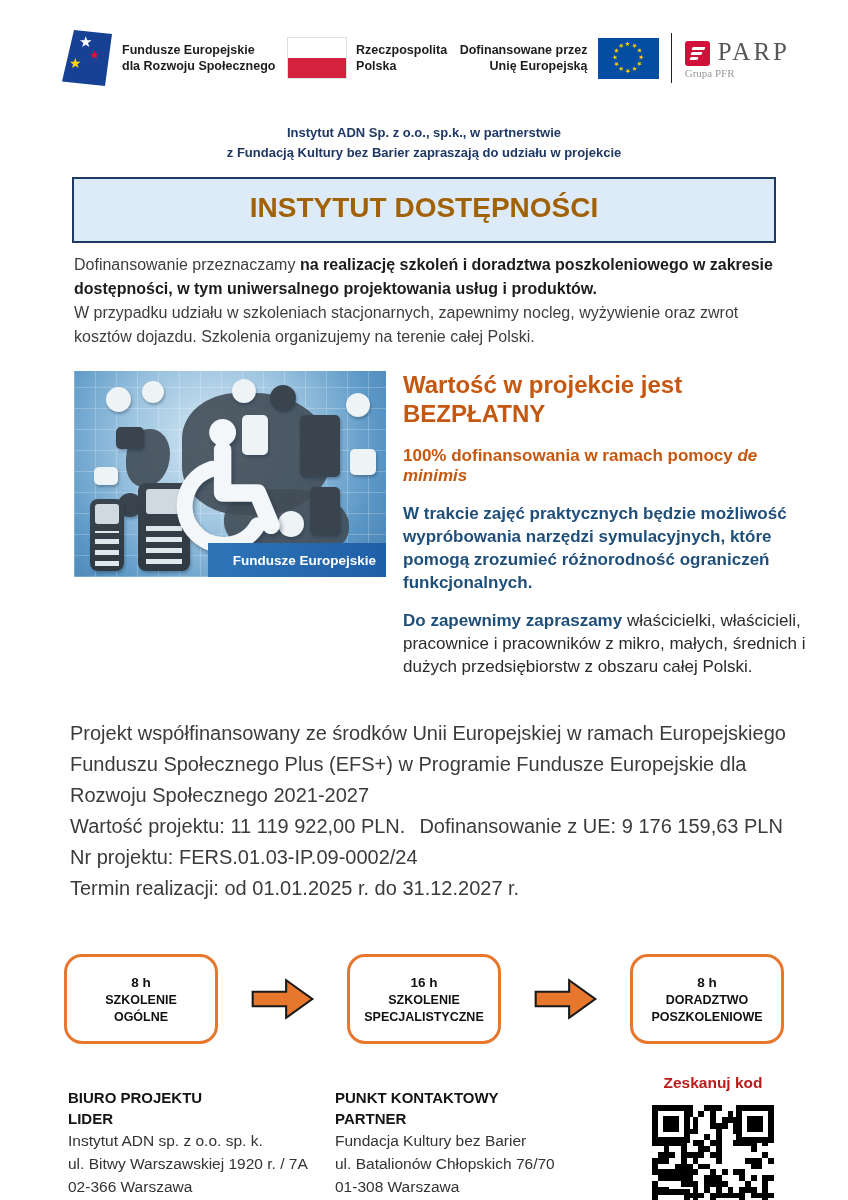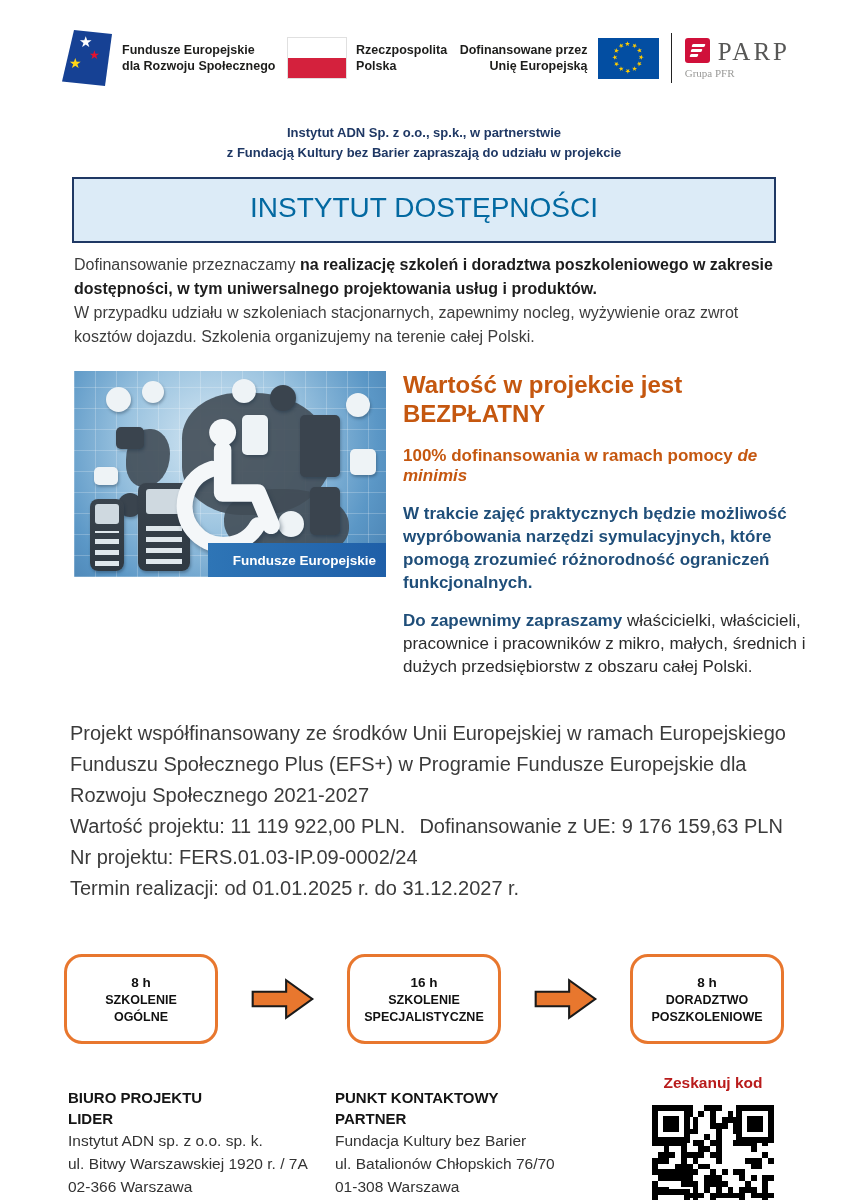--- a/index.html
+++ b/index.html
@@ -20,34 +20,34 @@
   .fe-flag .s3{color:#e8112d;left:27px;top:19px;font-size:12px;}
   .fe-flag .s1::before,.fe-flag .s2::before,.fe-flag .s3::before{content:"★";}
   .pl-flag{width:58px;height:40px;outline:1px solid #e0e0e0;display:flex;flex-direction:column;}
   .pl-flag .w{flex:1;background:#ffffff;}
   .pl-flag .r{flex:1;background:#d4213d;}
   .eu-flag{position:relative;width:61px;height:41px;background:#034ea2;}
   .eu-flag i{position:absolute;left:27px;top:16px;font-size:6.5px;color:#ffcc00;font-style:normal;line-height:1;}
   .eu-flag i::before{content:"★";}
   .vdiv{width:1px;height:50px;background:#222;}
   .parp{display:block;font-family:"Liberation Serif",serif;}
-  .parp-top{display:flex;align-items:flex-start;gap:8px;}
+  .parp-top{display:flex;align-items:flex-end;gap:8px;}
   .parp-ico{width:25px;height:25px;background:#d0103a;border-radius:3px;display:flex;flex-direction:column;
             justify-content:center;gap:2px;padding:0 5px;box-sizing:border-box;}
   .parp-ico i{height:3px;background:#fff;border-radius:1px;transform:skewX(-20deg);}
   .parp-ico i:nth-child(1){width:13px;margin-left:2px;}
   .parp-ico i:nth-child(2){width:11px;margin-left:1px;}
   .parp-ico i:nth-child(3){width:8px;}
   .parp-word{font-size:25px;color:#575756;letter-spacing:3px;}
   .parp-sub{font-size:11px;color:#9a9a98;text-align:left;padding-right:2px;margin-top:1px;}
 
   
   .intro{margin-top:33px;text-align:center;font-weight:bold;font-size:13px;color:#1f3864;line-height:1.55;}
   .titlebox{margin:14px 72px 0;background:#dcebf7;border:2px solid #1f3864;text-align:center;padding:13px 10px 17px;}
-  .t1{font-size:28px;font-weight:normal;color:#0369a1;}
+  .t1{font-size:28px;font-weight:bold;color:#a16207;}
   .t2{font-size:30px;font-weight:bold;color:#1f3864;margin-top:9px;}
 
   
   .lead{margin:10px 56px 0 74px;font-size:16px;line-height:1.5;color:#3d3d3d;}
   .lead p{margin:0;}
   .lead strong{color:#1c1c1c;}
 
   
   .midrow{display:flex;margin:22px 0 0 74px;gap:17px;}
   .pimg{position:relative;width:312px;height:206px;overflow:hidden;flex:none;

